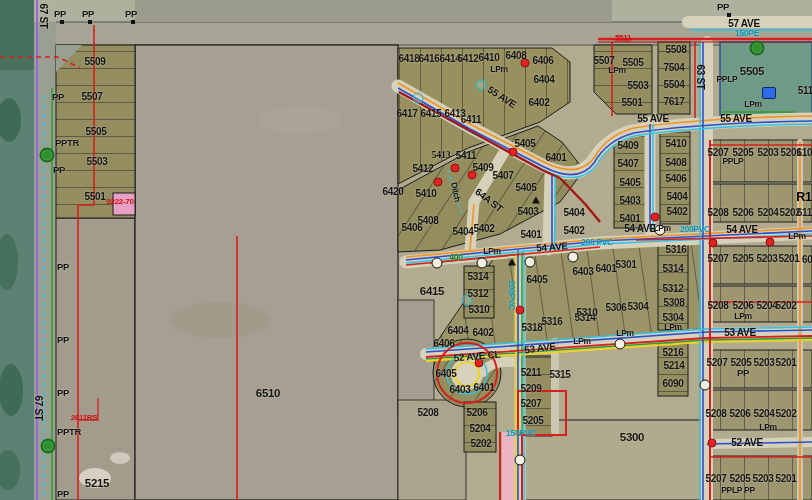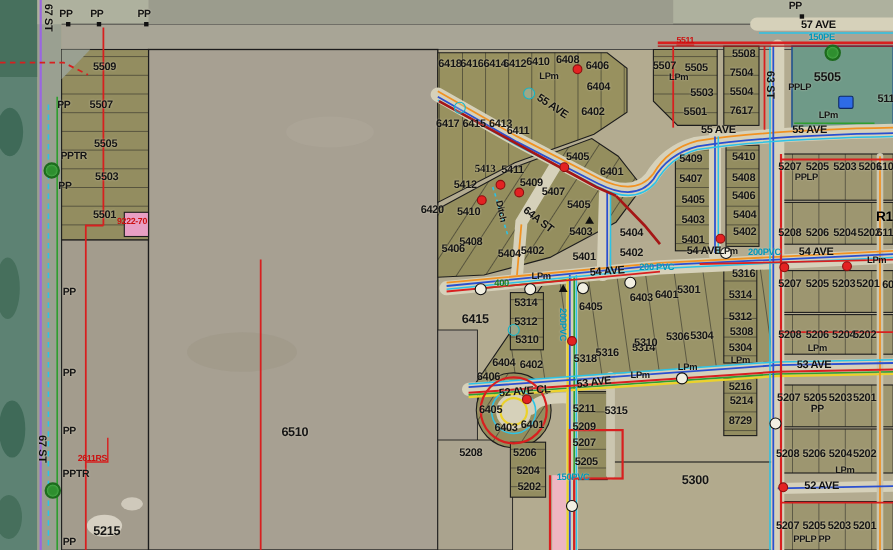--- a/index.html
+++ b/index.html
@@ -329,21 +329,21 @@
       <div class="lbl lot" style="left: 616px; top: 307px;">5306</div>
       <div class="lbl lot" style="left: 638px; top: 306px;">5304</div>
       <div class="lbl lot" style="left: 676px; top: 249px;">5316</div>
       <div class="lbl lot" style="left: 673px; top: 268px;">5314</div>
       <div class="lbl lot" style="left: 673px; top: 288px;">5312</div>
       <div class="lbl lot" style="left: 674px; top: 302px;">5308</div>
       <div class="lbl lot" style="left: 673px; top: 317px;">5304</div>
       <div class="lbl sm" style="left: 673px; top: 327px;">LPm</div>
       <div class="lbl lot" style="left: 673px; top: 352px;">5216</div>
       <div class="lbl lot" style="left: 674px; top: 365px;">5214</div>
-      <div class="lbl lot" style="left: 673px; top: 383px;">8729</div>
+      <div class="lbl lot" style="left: 673px; top: 383px;">6090</div>
       <div class="lbl cy" style="left: 512px; top: 295px; transform: translate(-50%, -50%) rotate(90deg);">200PVC</div>
       <div class="lbl lot" style="left: 628px; top: 145px;">5409</div>
       <div class="lbl lot" style="left: 628px; top: 163px;">5407</div>
       <div class="lbl lot" style="left: 630px; top: 182px;">5405</div>
       <div class="lbl lot" style="left: 630px; top: 200px;">5403</div>
       <div class="lbl lot" style="left: 630px; top: 218px;">5401</div>
       <div class="lbl lot" style="left: 676px; top: 143px;">5410</div>
       <div class="lbl lot" style="left: 676px; top: 162px;">5408</div>
       <div class="lbl lot" style="left: 676px; top: 178px;">5406</div>
       <div class="lbl lot" style="left: 677px; top: 196px;">5404</div>

